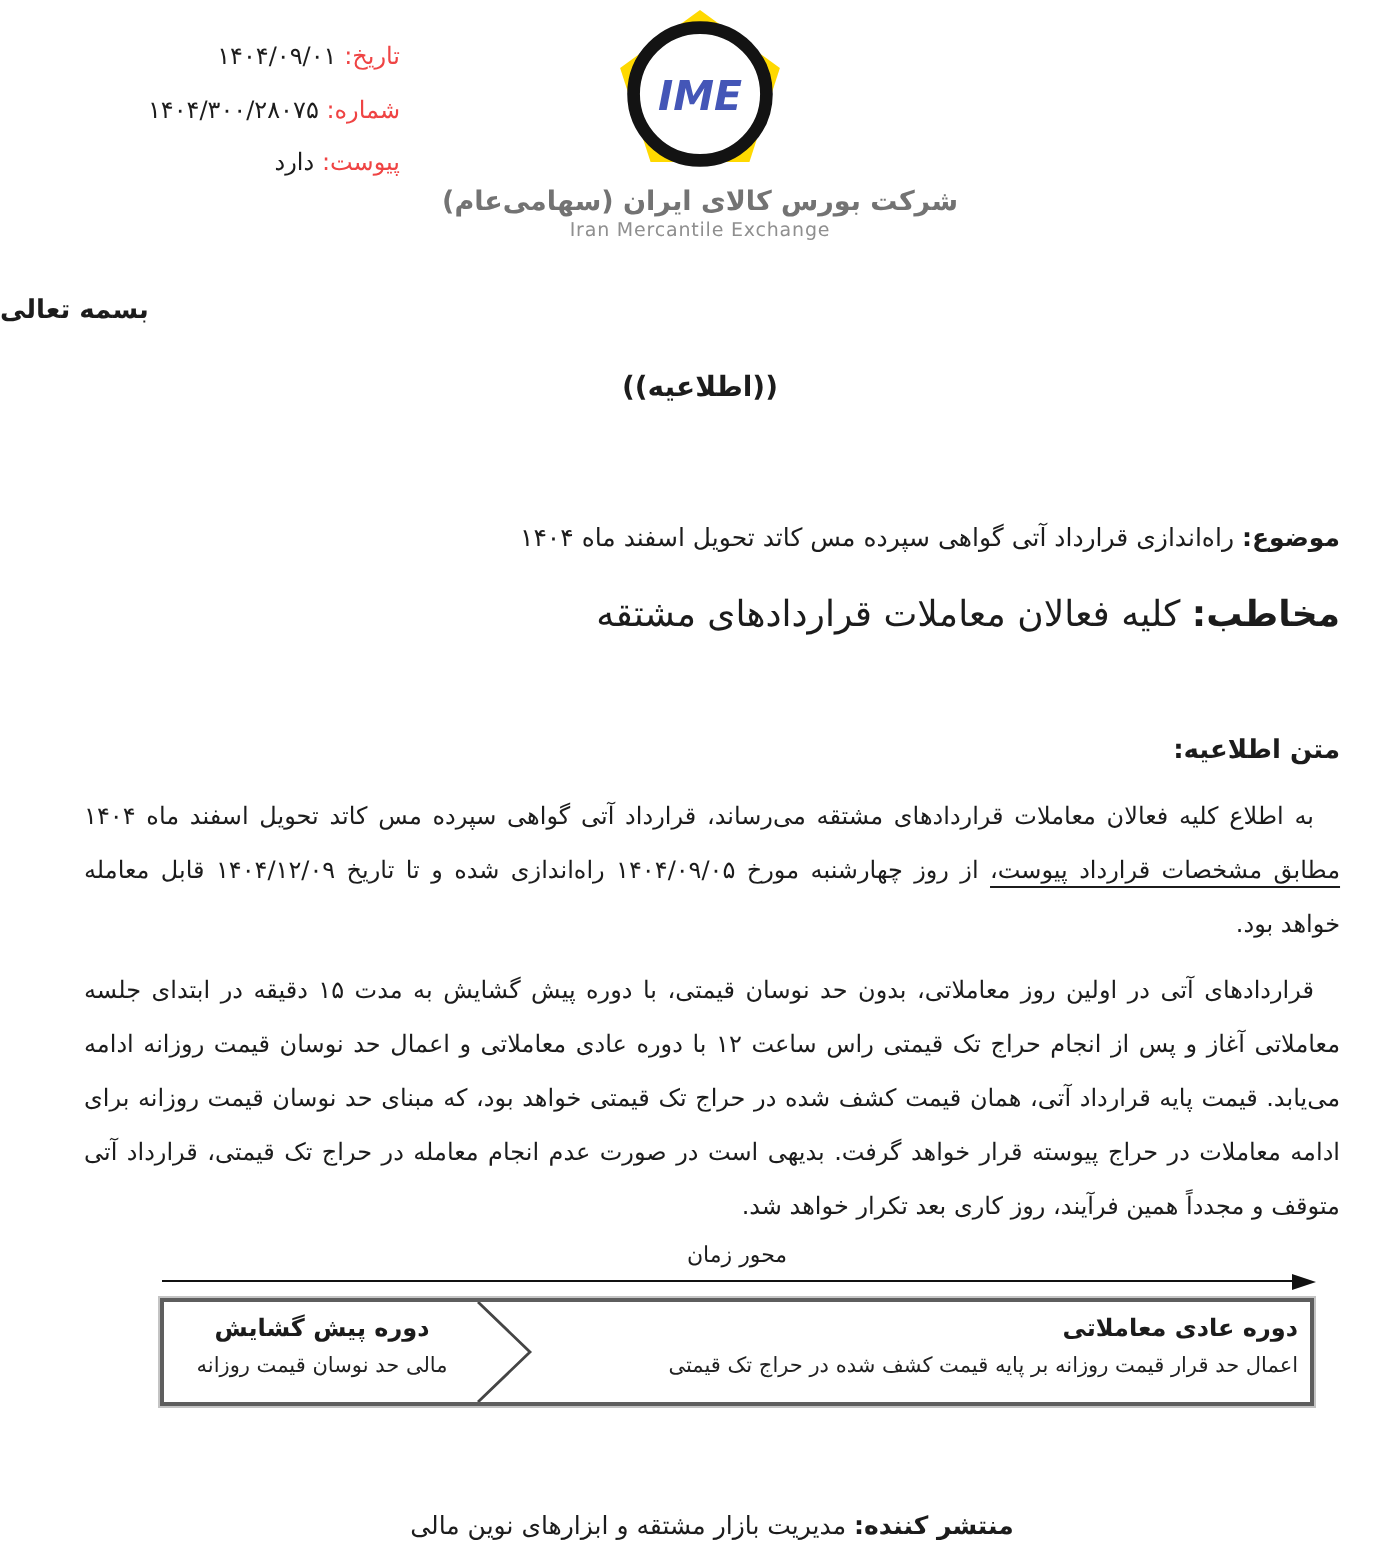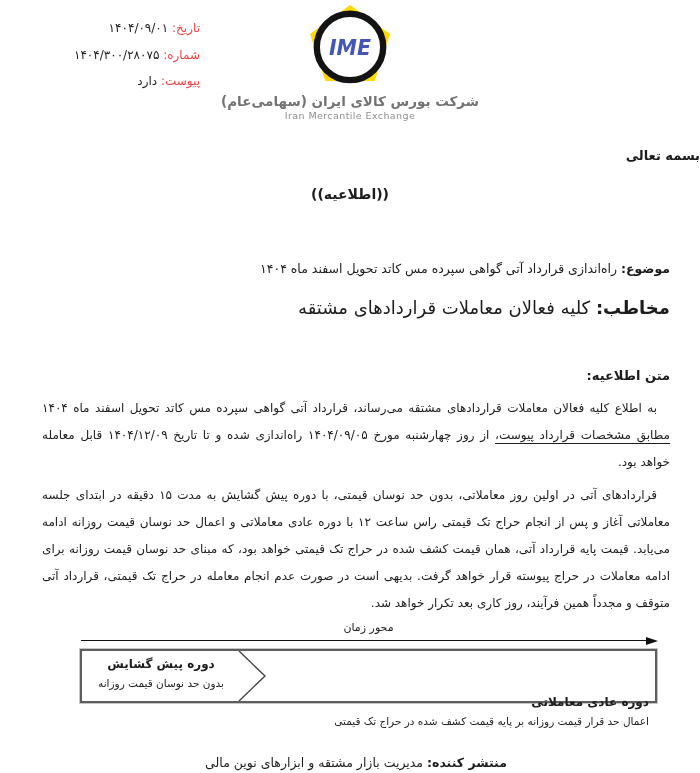--- a/index.html
+++ b/index.html
@@ -26,21 +26,21 @@
   .company-fa {
     margin-top:1px; font-size:13.5px; font-weight:bold; color:#737373;
   }
   .company-en {
     margin-top:1px; font-size:9.5px; letter-spacing:0.4px;
     color:#8f8f8f; direction:ltr;
   }
   
   .bismillah {
     position:absolute; top:148px; left:0; right:0;
-    text-align:right; font-weight:bold; font-size:13px;
+    text-align:left; font-weight:bold; font-size:13px;
   }
   .notice-title {
     position:absolute; top:186px; left:0; right:0;
     text-align:center; font-weight:bold; font-size:14px;
   }
   
   .subject-line { position:absolute; top:261px; right:30px; left:42px; font-size:12.5px; }
   .addressee-line { position:absolute; top:297px; right:30px; left:42px; font-size:18px; }
   .b { font-weight:bold; }
   
@@ -59,21 +59,21 @@
   .axis-arrow { position:relative; height:10px; }
   .axis-line { position:absolute; left:1px; right:2px; top:4px; border-top:1.5px solid #111; }
   .axis-head {
     position:absolute; right:-1px; top:1px; width:0; height:0;
     border-left:12px solid #111;
     border-top:4px solid transparent; border-bottom:4px solid transparent;
   }
   .periods-box {
     margin-top:3px; height:54px;
     border:2px solid #5e5e5e; box-shadow:0 0 0 1px #c4c4c4;
-    position:relative; direction:ltr; display:flex; background:#fff;flex-direction:column;
+    position:relative; direction:ltr; display:flex; background:#fff;
   }
   .pre-open {
     width:158px; flex:none; direction:rtl; text-align:center; padding-top:6px;
   }
   .chevron-svg { position:absolute; left:156px; top:0; height:50px; width:30px; }
   .normal-period {
     flex:1; margin-left:28px; direction:rtl; text-align:right; padding:6px 6px 0 6px;
   }
   .period-title { font-weight:bold; font-size:12px; line-height:14px; }
   .period-sub   { font-size:10.5px; line-height:12px; margin-top:6px; color:#222; }
@@ -116,21 +116,21 @@
 
     <div class="diagram">
       <div class="axis-label">محور زمان</div>
       <div class="axis-arrow">
         <div class="axis-line"></div>
         <div class="axis-head"></div>
       </div>
       <div class="periods-box">
         <div class="pre-open">
           <div class="period-title">دوره پیش گشایش</div>
-          <div class="period-sub">بدون حد نوسان قیمت روزانه</div>
+          <div class="period-sub">مالی حد نوسان قیمت روزانه</div>
         </div>
         <svg class="chevron-svg" viewBox="0 0 30 50" preserveAspectRatio="none" aria-hidden="true">
           <polyline points="1,0 27,25 1,50" fill="none" stroke="#454545" stroke-width="1.4"></polyline>
         </svg>
         <div class="normal-period">
           <div class="period-title">دوره عادی معاملاتی</div>
           <div class="period-sub">اعمال حد قرار قیمت روزانه بر پایه قیمت کشف شده در حراج تک قیمتی</div>
         </div>
       </div>
     </div>

